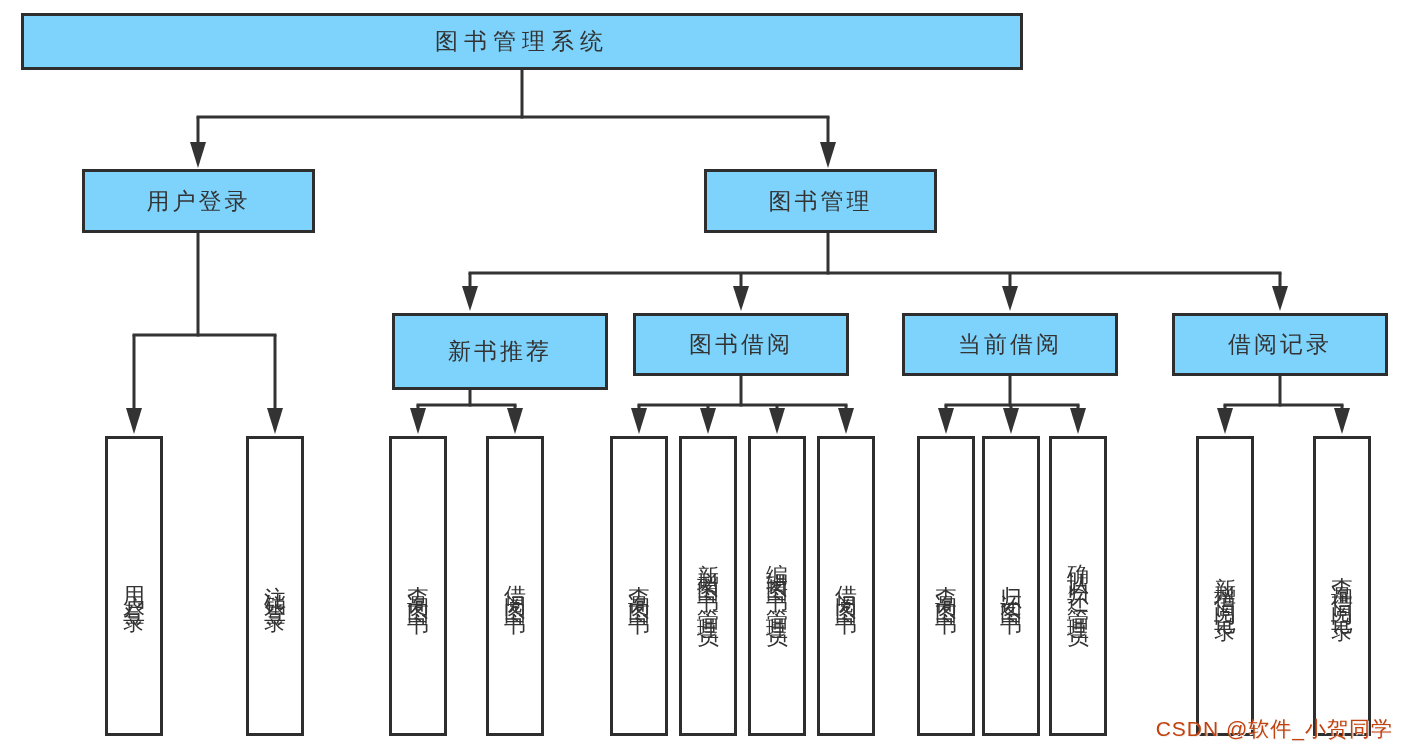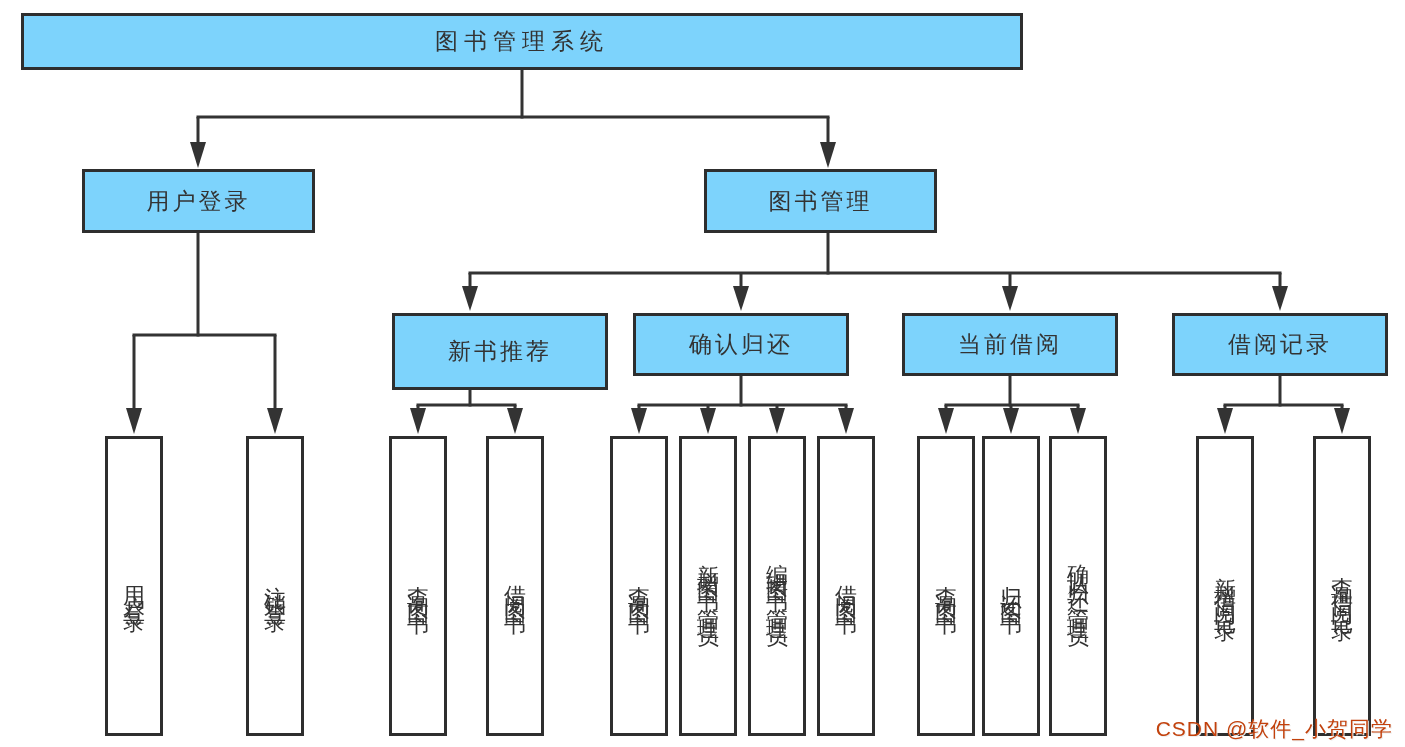--- a/index.html
+++ b/index.html
@@ -137,21 +137,21 @@
     <line x1="1342" y1="405" x2="1342" y2="420"></line>
     <polygon points="1334,408 1350,408 1342,434"></polygon>
   </svg>
 
   <div class="hbox root" style="left:21px; top:13px; width:1002px; height:57px;">图书管理系统</div>
 
   <div class="hbox" style="left:82px; top:169px; width:233px; height:64px;">用户登录</div>
   <div class="hbox" style="left:704px; top:169px; width:233px; height:64px;">图书管理</div>
 
   <div class="hbox" style="left:362px; top:313px; width:216px; height:77px;margin-left:30px;">新书推荐</div>
-  <div class="hbox" style="left:633px; top:313px; width:216px; height:63px;">确认归还</div>
+  <div class="hbox" style="left:633px; top:313px; width:216px; height:63px;">图书借阅</div>
   <div class="hbox" style="left:902px; top:313px; width:216px; height:63px;font-family:Liberation Mono, monospace;">当前借阅</div>
   <div class="hbox" style="left:1172px; top:313px; width:216px; height:63px;">借阅记录</div>
 
   <div class="vbox" style="left:105px;">
     <span>用户登录</span>
     </div>
   <div class="vbox" style="left:246px;">
     <span>注销登录</span>
     </div>
 

